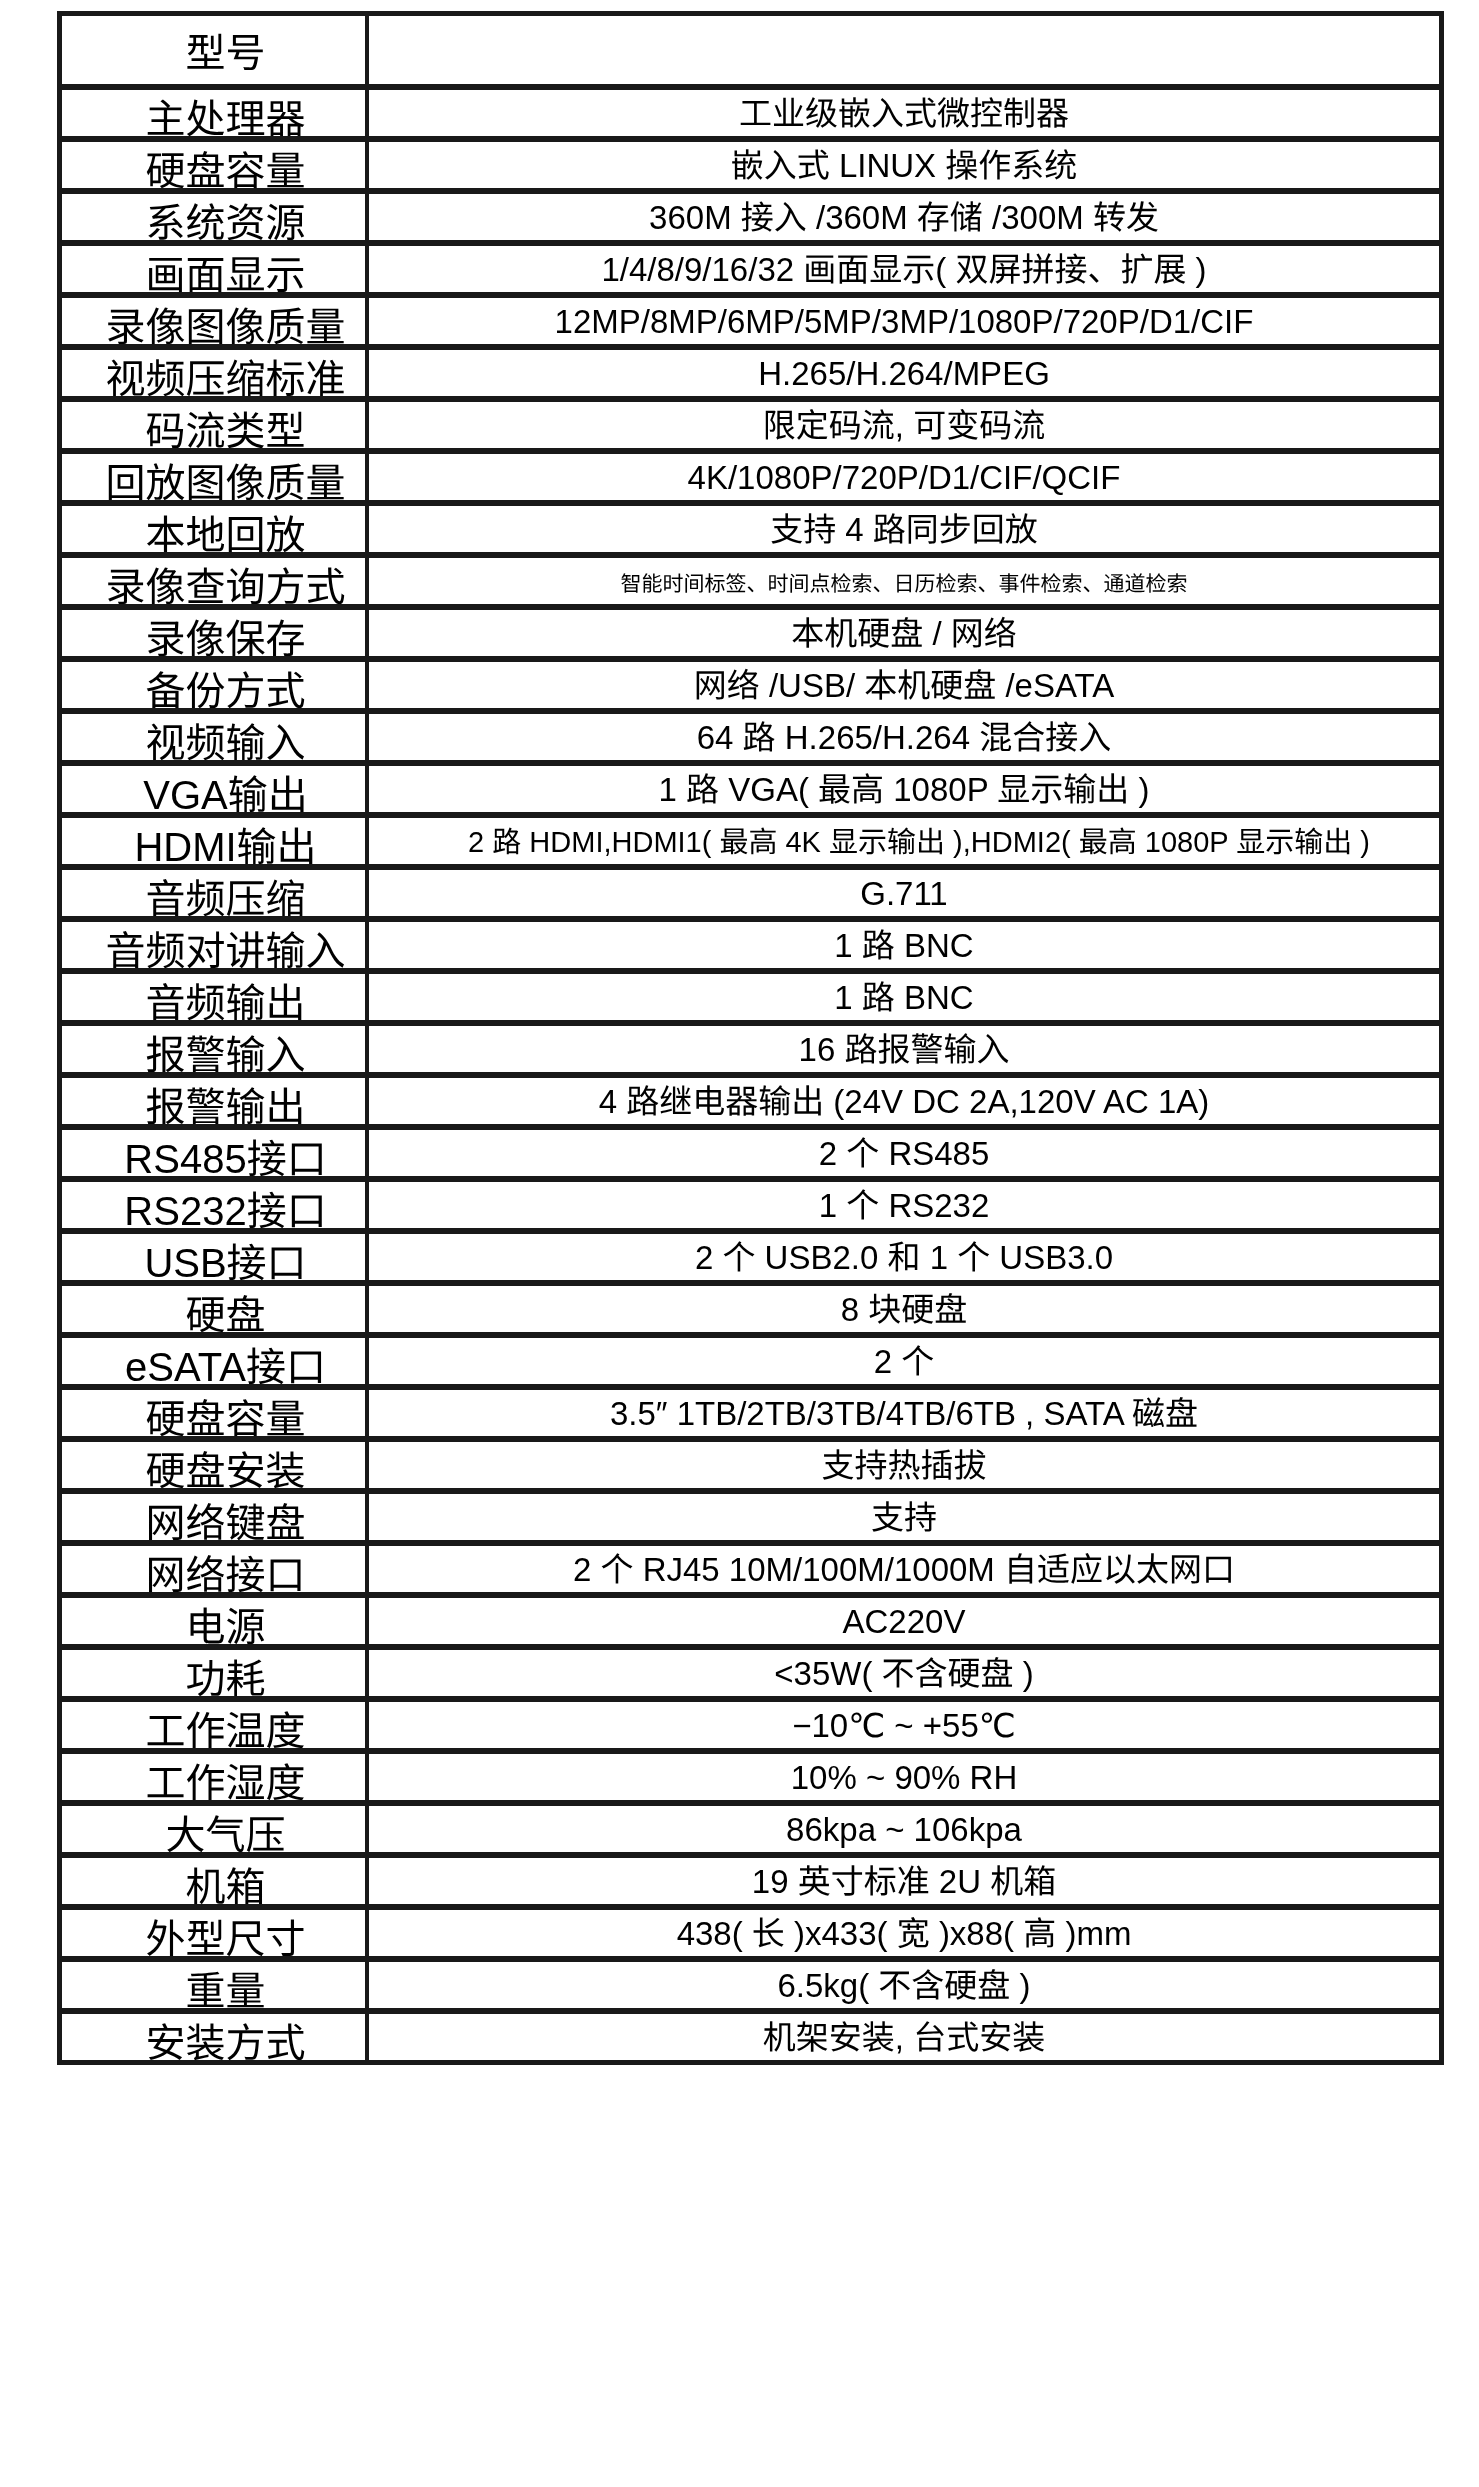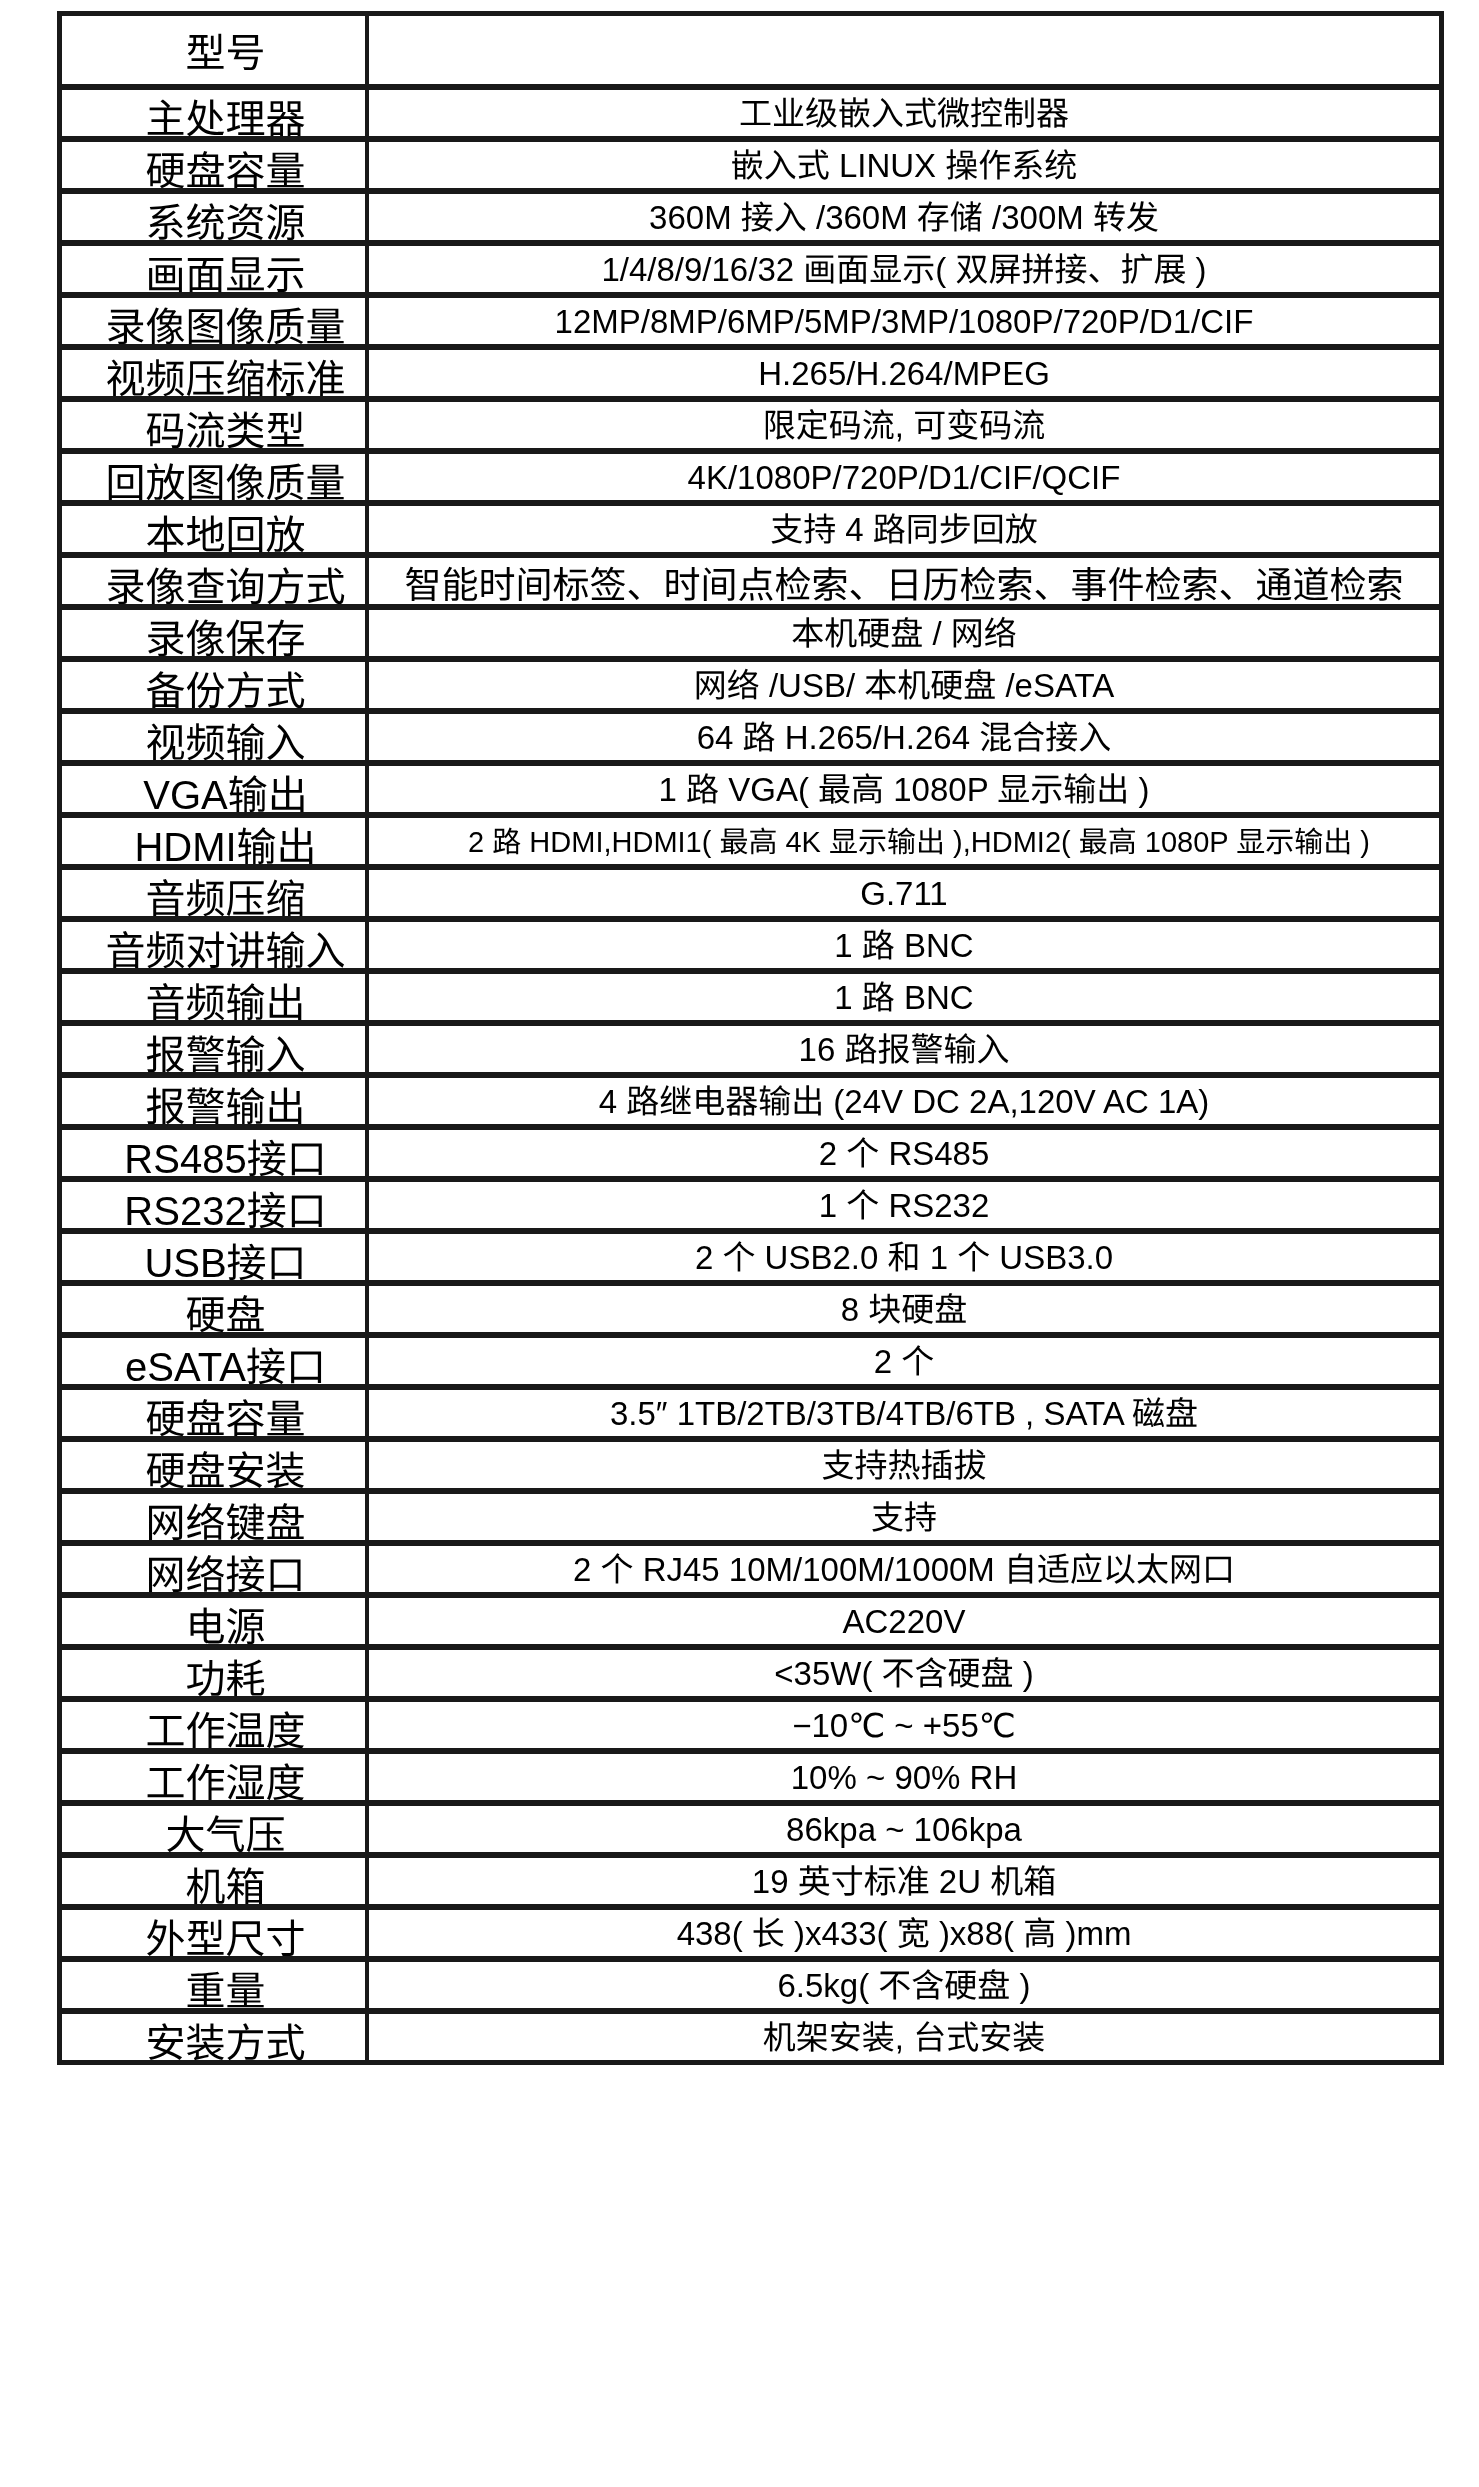--- a/index.html
+++ b/index.html
@@ -56,21 +56,21 @@
     flex: 1 1 auto;
     font-size: 33px;
     padding-top: 5.3px;
     padding-left: 3.5px;
     padding-right: 3.5px;
   }
   
   .spec-row:first-child .cell-label { padding-top: 15px; }
   .spec-row:first-child .cell-value { padding-top: 12.3px; }
   
-  .spec-row:nth-child(11) .cell-value { font-size: 37px; padding-top: 7px; }
+  .spec-row:nth-child(11) .cell-value { font-size: 21px; padding-top: 14px; }
   .spec-row:nth-child(16) .cell-value { font-size: 29px; padding-top: 8px; margin-left: 30px; }
 </style>
 </head>
 <body>
 
 <div class="spec-table" id="spec-table">
   <div class="spec-row">
     <div class="cell cell-label">型号</div>
   </div>
 

